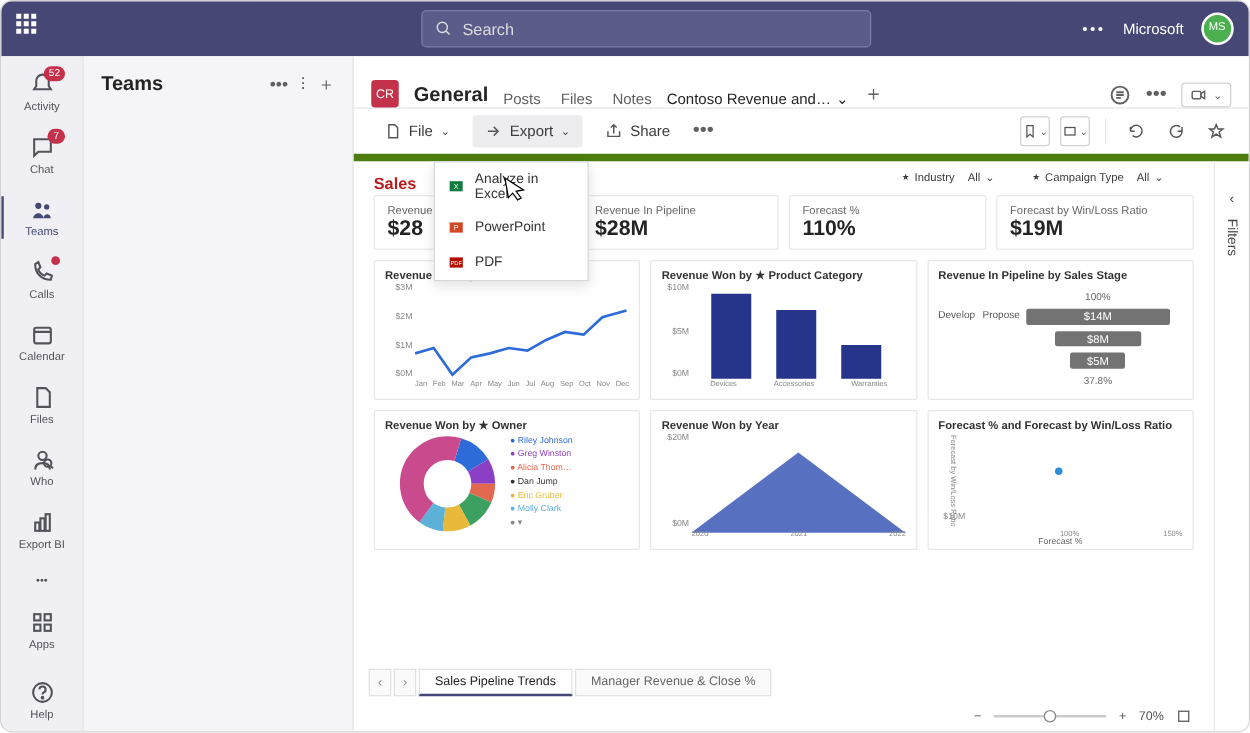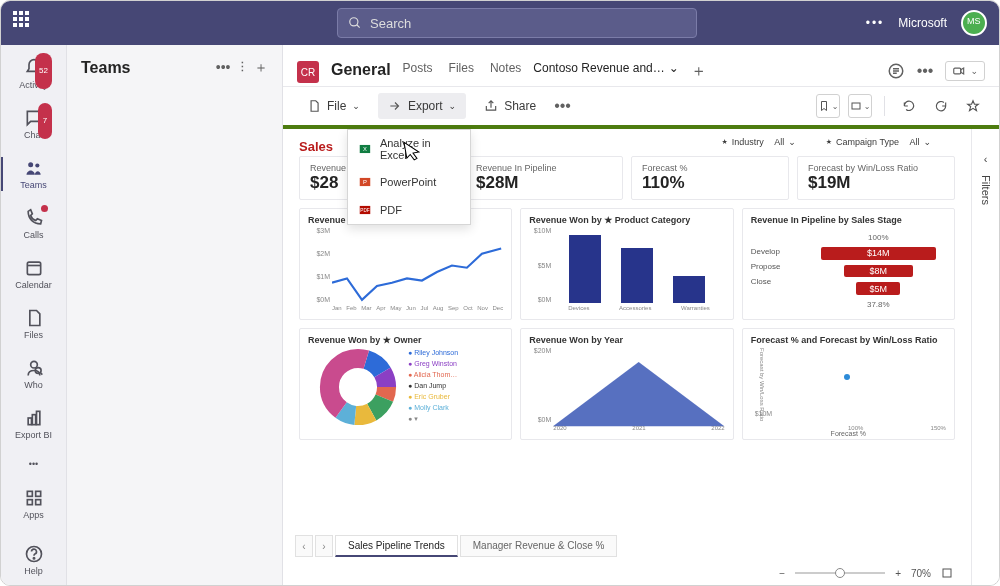--- a/index.html
+++ b/index.html
@@ -12,39 +12,39 @@
 .topbar .right { margin-left: auto; display: flex; align-items: center; gap: 14px; font-size: 12px; }
 .dots { letter-spacing: 2px; cursor: pointer; }
 .avatar { width: 26px; height: 26px; border-radius: 50%; background: #4caf50; border: 2px solid #fff; position: relative; }
 .avatar::after { content:"MS"; font-size:9px; color:#fff; position:absolute; top:4px; left:4px;}
 .shell { display: flex; height: calc(100% - 44px); }
 .apprail { width: 66px; background: #f0f0f4; border-right: 1px solid #e1e1e6; display: flex; flex-direction: column; align-items: center; padding-top: 4px; }
 .rail-item { width: 100%; height: 50px; display: flex; flex-direction: column; align-items: center; justify-content: center; font-size: 9px; color: #52525b; cursor: pointer; position: relative; }
 .rail-item.active { color: #464775; }
 .rail-item.active::before { content:""; position:absolute; left:0; top:8px; bottom:8px; width:2px; background:#464775;}
 .rail-item svg { width: 20px; height: 20px; margin-bottom: 2px; }
-.badge { position: absolute; top: 4px; right: 14px; background: #c4314b; color: #fff; border-radius: 8px; font-size: 8px; padding: 12px 4px; line-height: 12px; min-width: 14px; text-align:center;}
+.badge { position: absolute; top: 4px; right: 14px; background: #c4314b; color: #fff; border-radius: 8px; font-size: 8px; padding: 0 4px; line-height: 12px; min-width: 14px; text-align:center;}
 .dot-badge { position: absolute; top: 6px; right: 18px; width: 7px; height: 7px; background: #c4314b; border-radius: 50%; }
 .rail-spacer { flex: 1; }
 .teams-list { width: 216px; background: #f5f5f7; border-right: 1px solid #e1e1e6; padding: 14px 14px; }
 .teams-list .hdr { display: flex; align-items: center; }
 .teams-list h2 { font-size: 16px; font-weight: 700; color: #242424; }
 .teams-list .hdr-actions { margin-left: auto; display: flex; gap: 10px; color: #616161; font-size: 14px; }
 .hdr-actions span { cursor: pointer; }
 .main { flex: 1; display: flex; flex-direction: column; background: #fff; min-width: 0; }
-.channel-hdr { height: 42px; display: flex; align-items: flex-start; padding: 16px 14px; gap: 12px; border-bottom: 1px solid #e8e8ec; }
+.channel-hdr { height: 42px; display: flex; align-items: flex-end; padding: 0 14px; gap: 12px; border-bottom: 1px solid #e8e8ec; }
 .channel-badge { width: 22px; height: 22px; background: #c4314b; color: #fff; font-size: 10px; display: flex; align-items: center; justify-content: center; border-radius: 3px; }
 .channel-name { font-size: 16px; font-weight: 700; color: #242424; }
 .tabs { display: flex; gap: 16px; font-size: 12px; color: #616161; }
 .tabs span { cursor: pointer; }
 .tab-ext { font-size: 12px; color: #242424; display: flex; align-items: center; gap: 4px; cursor: pointer; }
 .channel-actions { margin-left: auto; display: flex; gap: 12px; align-items: center; color: #616161; }
 .channel-actions > * { cursor: pointer; }
 .meetbtn { border: 1px solid #d1d1d1; border-radius: 3px; padding: 2px 6px; display: flex; align-items: center; gap: 4px; }
-.toolbar { height: 42px; display: flex; align-items: center; padding: 0 14px; gap: 8px; border-bottom: 4px solid #4d7c0f; }
+.toolbar { height: 42px; display: flex; align-items: center; padding: 0 14px; gap: 8px; border-bottom: 6px solid #4d7c0f; }
 .tbtn { display: flex; align-items: center; gap: 6px; font-size: 12px; color: #3b3b3b; padding: 6px 10px; border-radius: 3px; cursor: pointer; }
 .tbtn.open { background: #ededf0; }
 .tbtn svg { width: 14px; height: 14px; }
 .t-spacer { flex: 1; }
 .icbtn { width: 24px; height: 24px; display:flex; align-items:center; justify-content:center; cursor:pointer; color:#616161; border:1px solid transparent; border-radius:3px;}
 .icbtn.bd { border-color:#d1d1d1;}
 .divider { width:1px; height:20px; background:#e1e1e6; margin:0 4px;}
 .report-area { flex: 1; display: flex; min-height: 0; position: relative; }
 .report { flex: 1; padding: 10px 16px 0 16px; overflow: hidden; position: relative; }
 .filters-rail { width: 28px; border-left: 1px solid #e8e8ec; display: flex; flex-direction: column; align-items: center; padding-top: 24px; color:#444; font-size:11px;}
@@ -62,22 +62,22 @@
 .tile { flex: 1; border: 1px solid #e8e8ec; border-radius: 2px; padding: 6px 8px 4px 8px; height: 112px; position: relative; overflow:hidden;}
 .tile .tlbl { font-size: 9px; color: #333; font-weight: 600; }
 .chart-body { position: absolute; top: 18px; left: 8px; right: 8px; bottom: 4px; }
 .axis-y { position:absolute; left:0; top:0; bottom:12px; width:22px; display:flex; flex-direction:column; justify-content:space-between; font-size:7px; color:#888; text-align:right;}
 .axis-x { position:absolute; left:24px; right:0; bottom:0; height:10px; display:flex; justify-content:space-between; font-size:6px; color:#888;}
 .line-svg { position:absolute; left:24px; right:0; top:0; bottom:12px;}
 .bars { position:absolute; left:30px; right:10px; top:0; bottom:12px; display:flex; align-items:flex-end; justify-content:space-around;}
 .bar { width: 32px; background: #27348b; }
 .funnel { position:absolute; left:70px; right:10px; top:6px; bottom:6px; display:flex; flex-direction:column; gap:5px;}
 .funnel-top { font-size:8px; color:#666; text-align:center;}
-.fbar { height: 16px; background:#b91c1c; color:#fff; font-size:9px; display:flex; align-items:center; justify-content:center; margin:0 auto; border-radius:2px;text-align:center;}
-.funnel-lbls { position:absolute; left:0; top:20px; bottom:6px; width:64px; display:flex; flex-direction:column; gap:6px; font-size:8px; color:#555;}
+.fbar { height: 16px; background:#737373; color:#fff; font-size:9px; display:flex; align-items:center; justify-content:center; margin:0 auto; border-radius:2px;text-align:center;}
+.funnel-lbls { position:absolute; left:0; top:20px; bottom:6px; width:64px; display:flex; flex-direction:row; gap:6px; font-size:8px; color:#555;}
 .pie { position:absolute; left:10px; top:0; width:80px; height:80px;}
 .pie-legend { position:absolute; left:100px; top:0; font-size:7px; color:#555; line-height:11px;}
 .pie-legend div::before{content:"● "; }
 .area-svg{position:absolute; left:24px; right:0; top:0; bottom:12px;}
 .scatter{position:absolute; left:30px; right:6px; top:4px; bottom:18px;}
 .scatter .pt{position:absolute; width:6px; height:6px; background:#2d8bd8; border-radius:50%;}
 .export-menu { position: absolute; top: 42px; left: 64px; width: 124px; background: #fff; border: 1px solid #d6d6d6; box-shadow: 0 4px 10px rgba(0,0,0,.12); z-index: 50; }
 .export-menu .mi { display: flex; align-items: center; gap: 8px; padding: 7px 10px; font-size: 11px; color: #333; cursor: pointer; }
 .cursor { position:absolute; top:52px; left:120px; z-index:60; font-size:16px; color:#000; transform: rotate(-10deg);}
 .page-tabs { position:absolute; bottom:28px; left:12px; display:flex; gap:2px; font-size:10px;}

